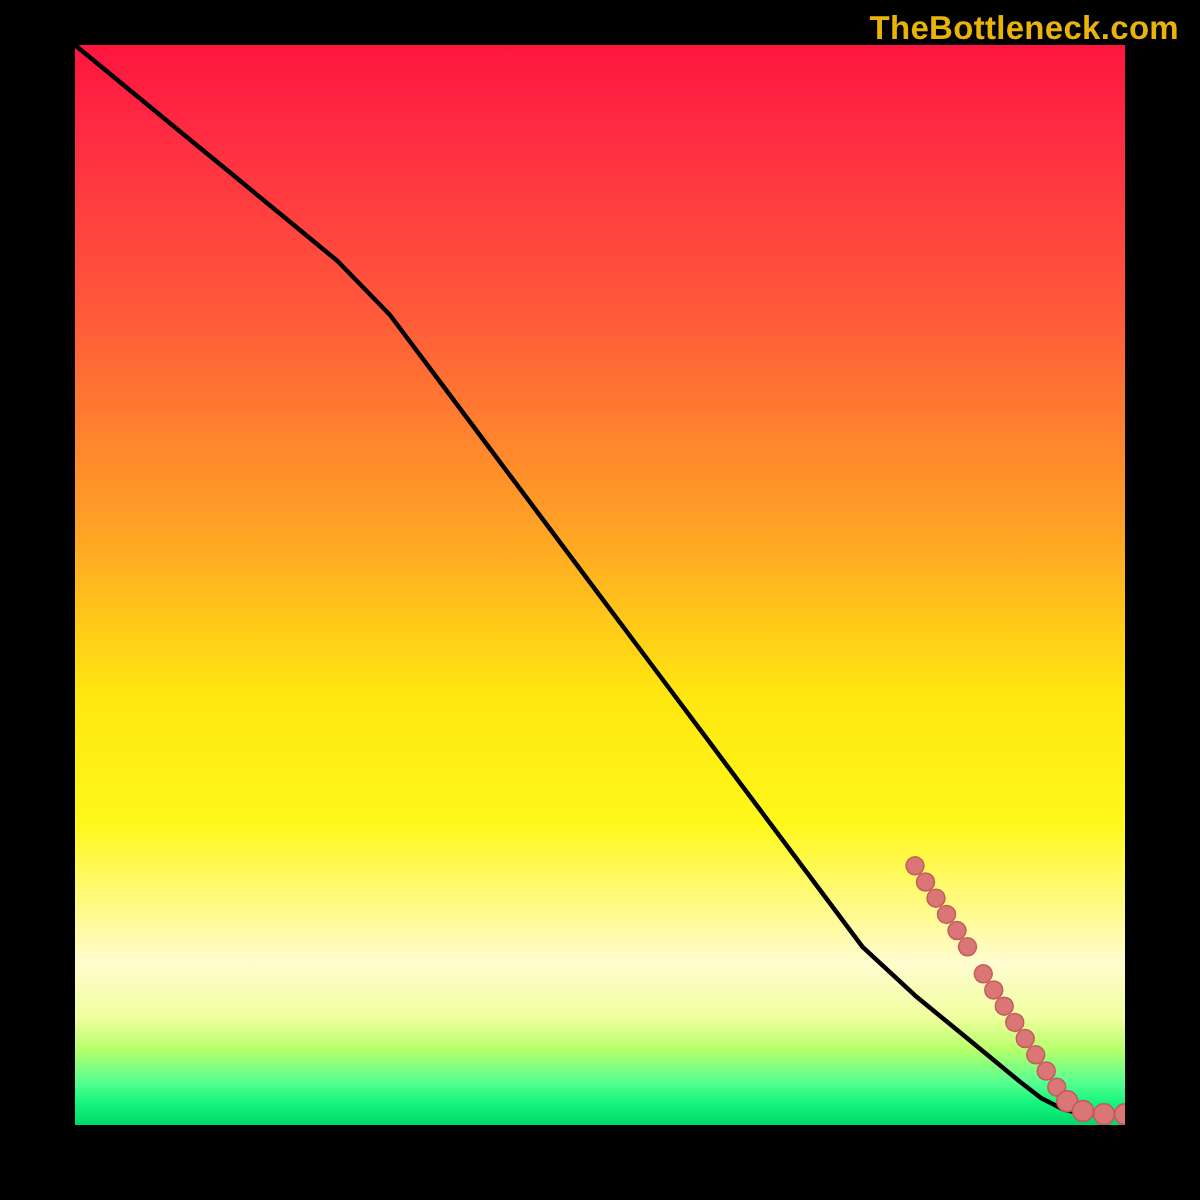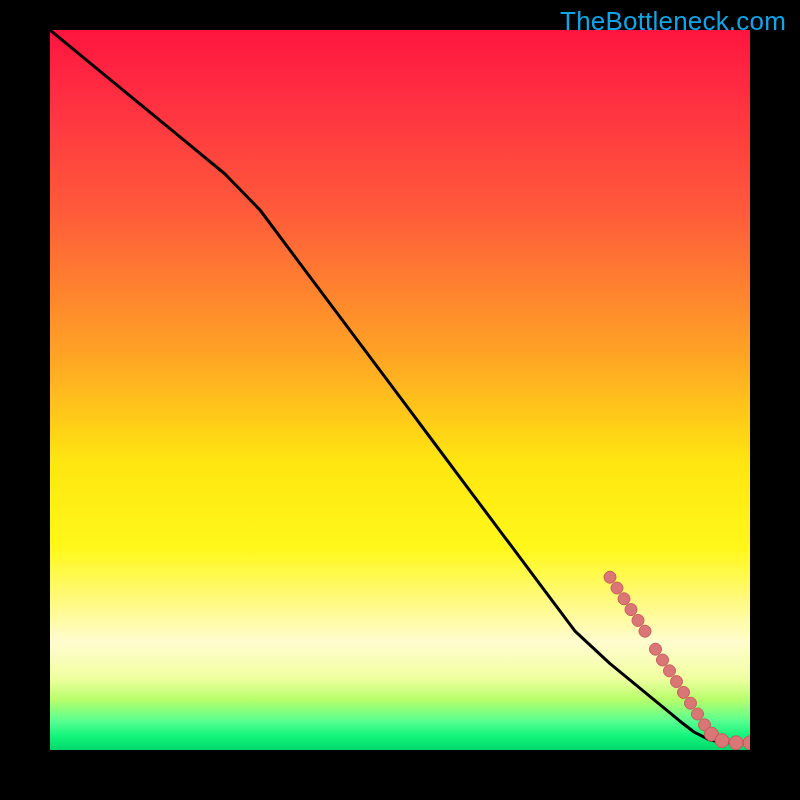--- a/index.html
+++ b/index.html
@@ -14,23 +14,23 @@
   .frame {
     position: relative;
     width: 800px;
     height: 800px;
     background: #000;
   }
   .watermark {
     position: absolute;
     top: 6px;
     right: 14px;
-    color: #0ea5e9;
-    font-size: 26px;
-    font-weight: 400;
+    color: #eab308;
+    font-size: 22px;
+    font-weight: 700;
     letter-spacing: 0.2px;
     z-index: 20;
     user-select: none;
   }
   .plot-area {
     position: absolute;
     left: 50px;
     top: 30px;
     width: 700px;   
     height: 720px;  

